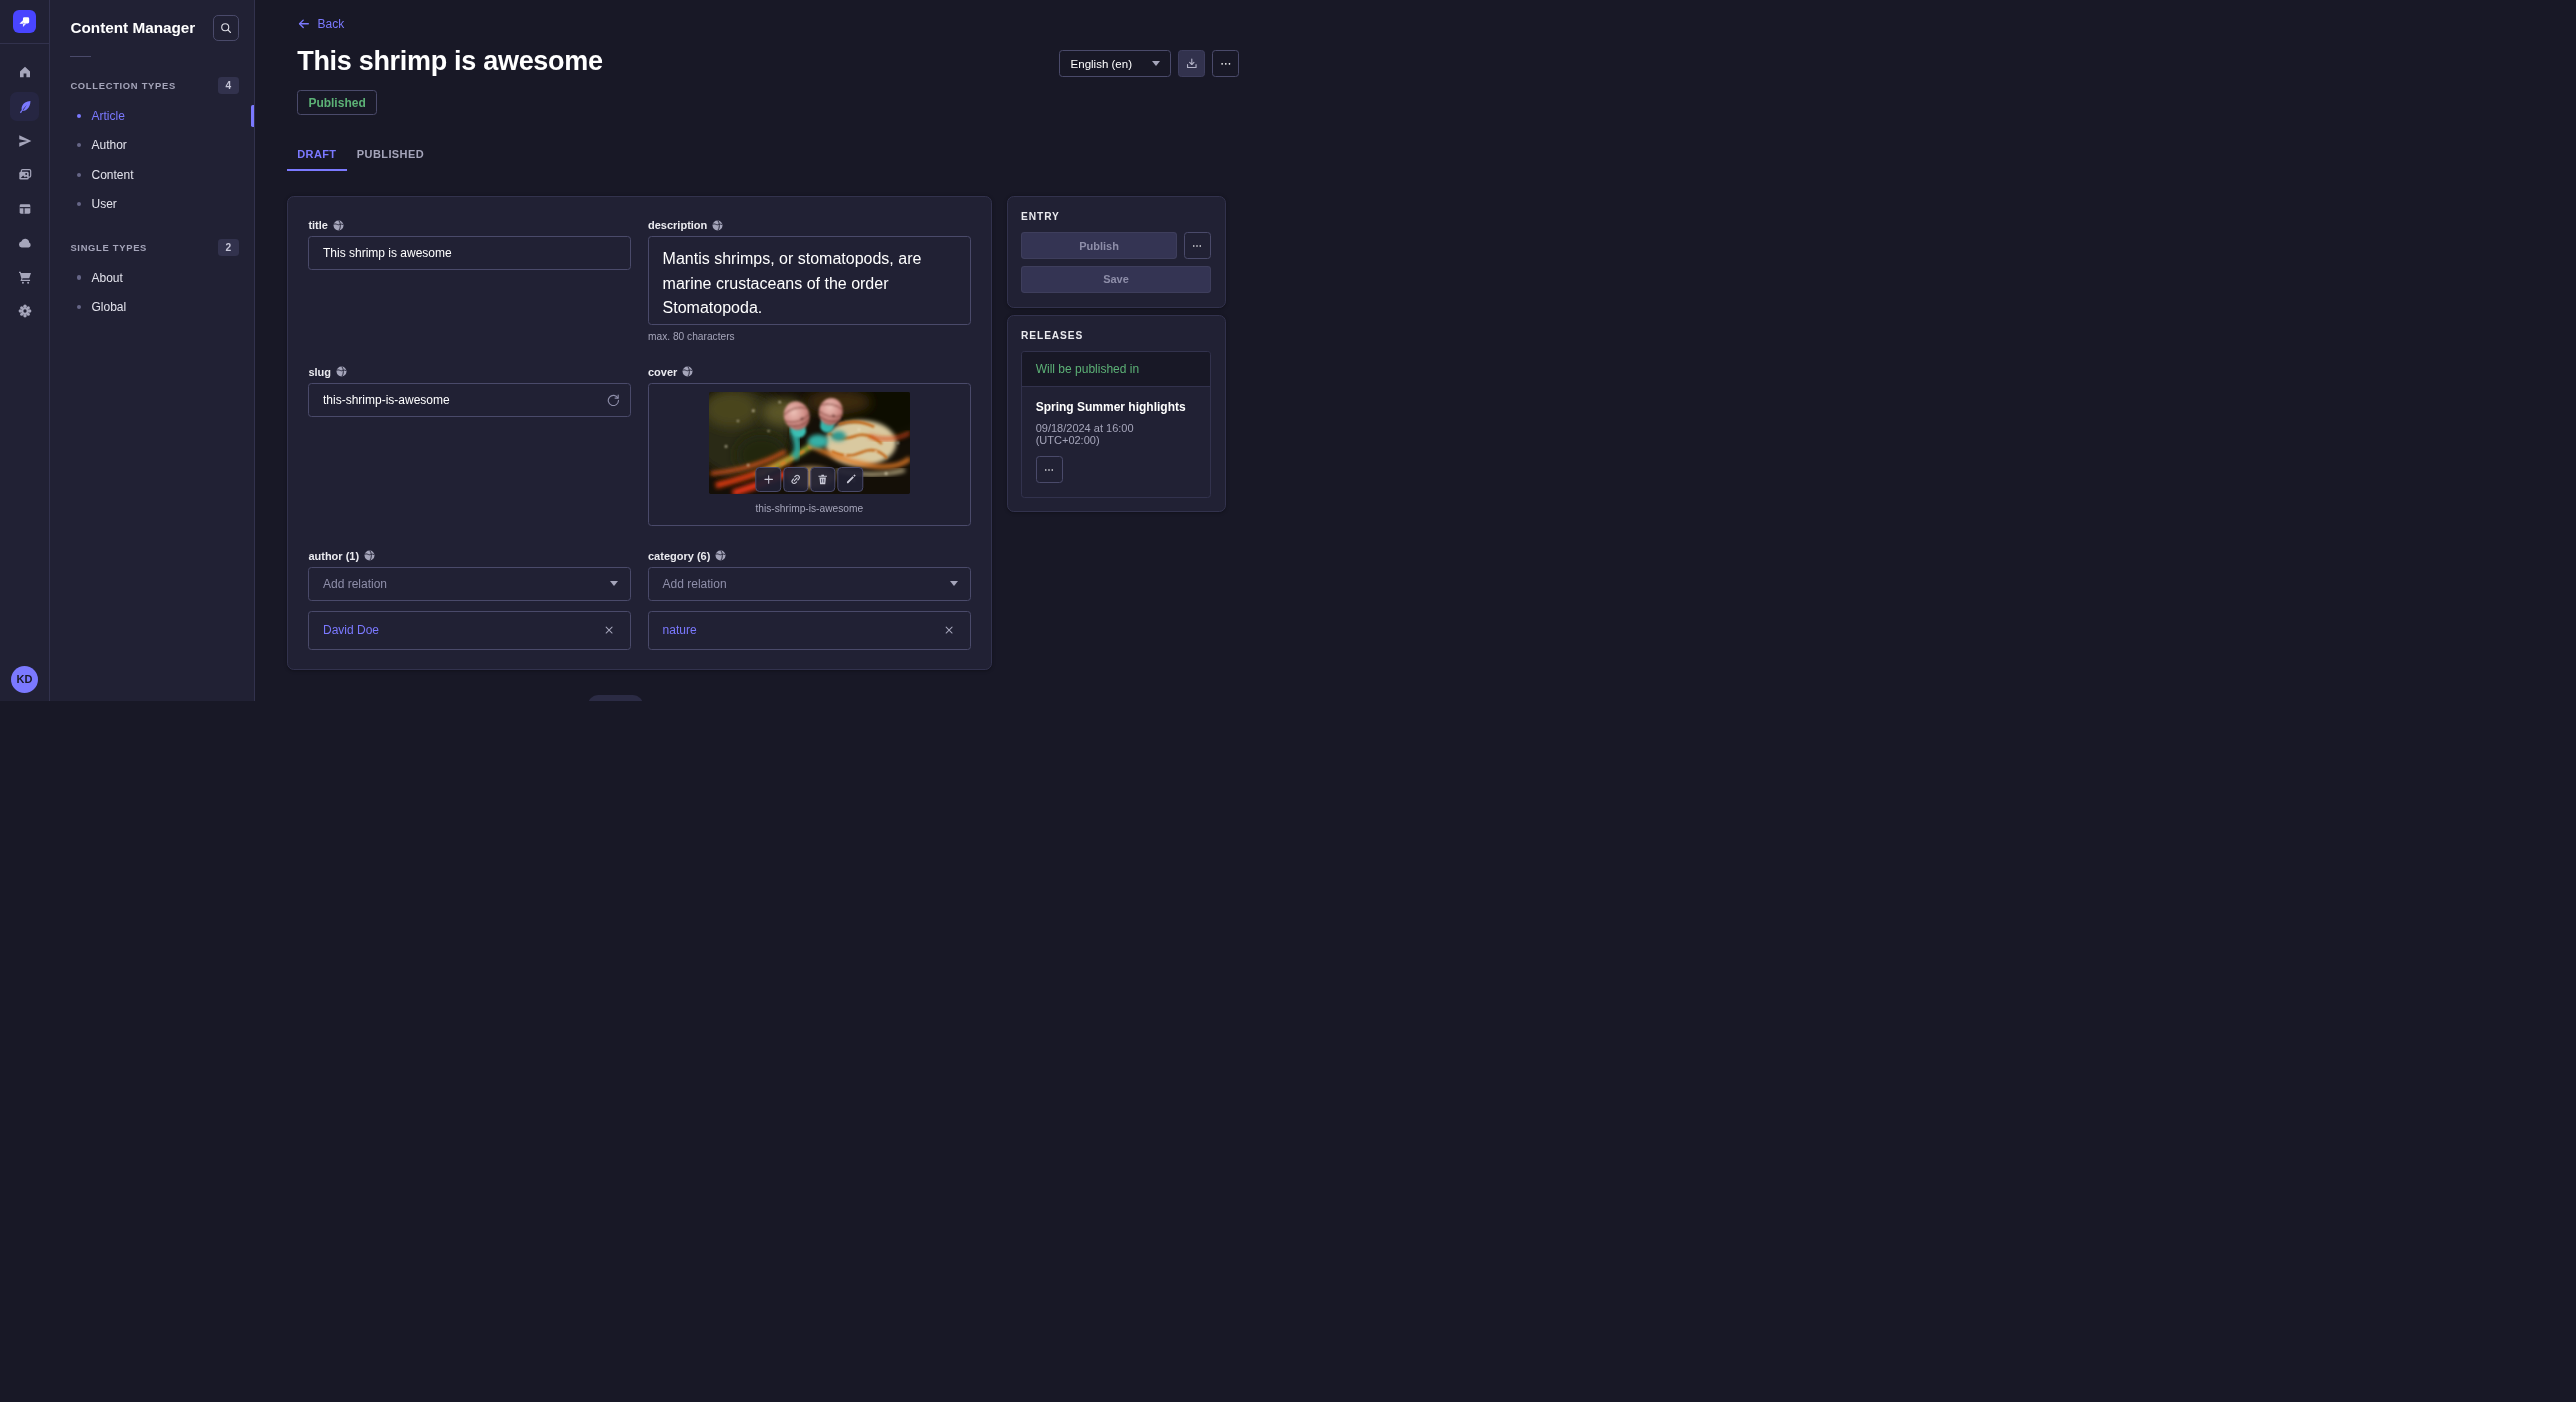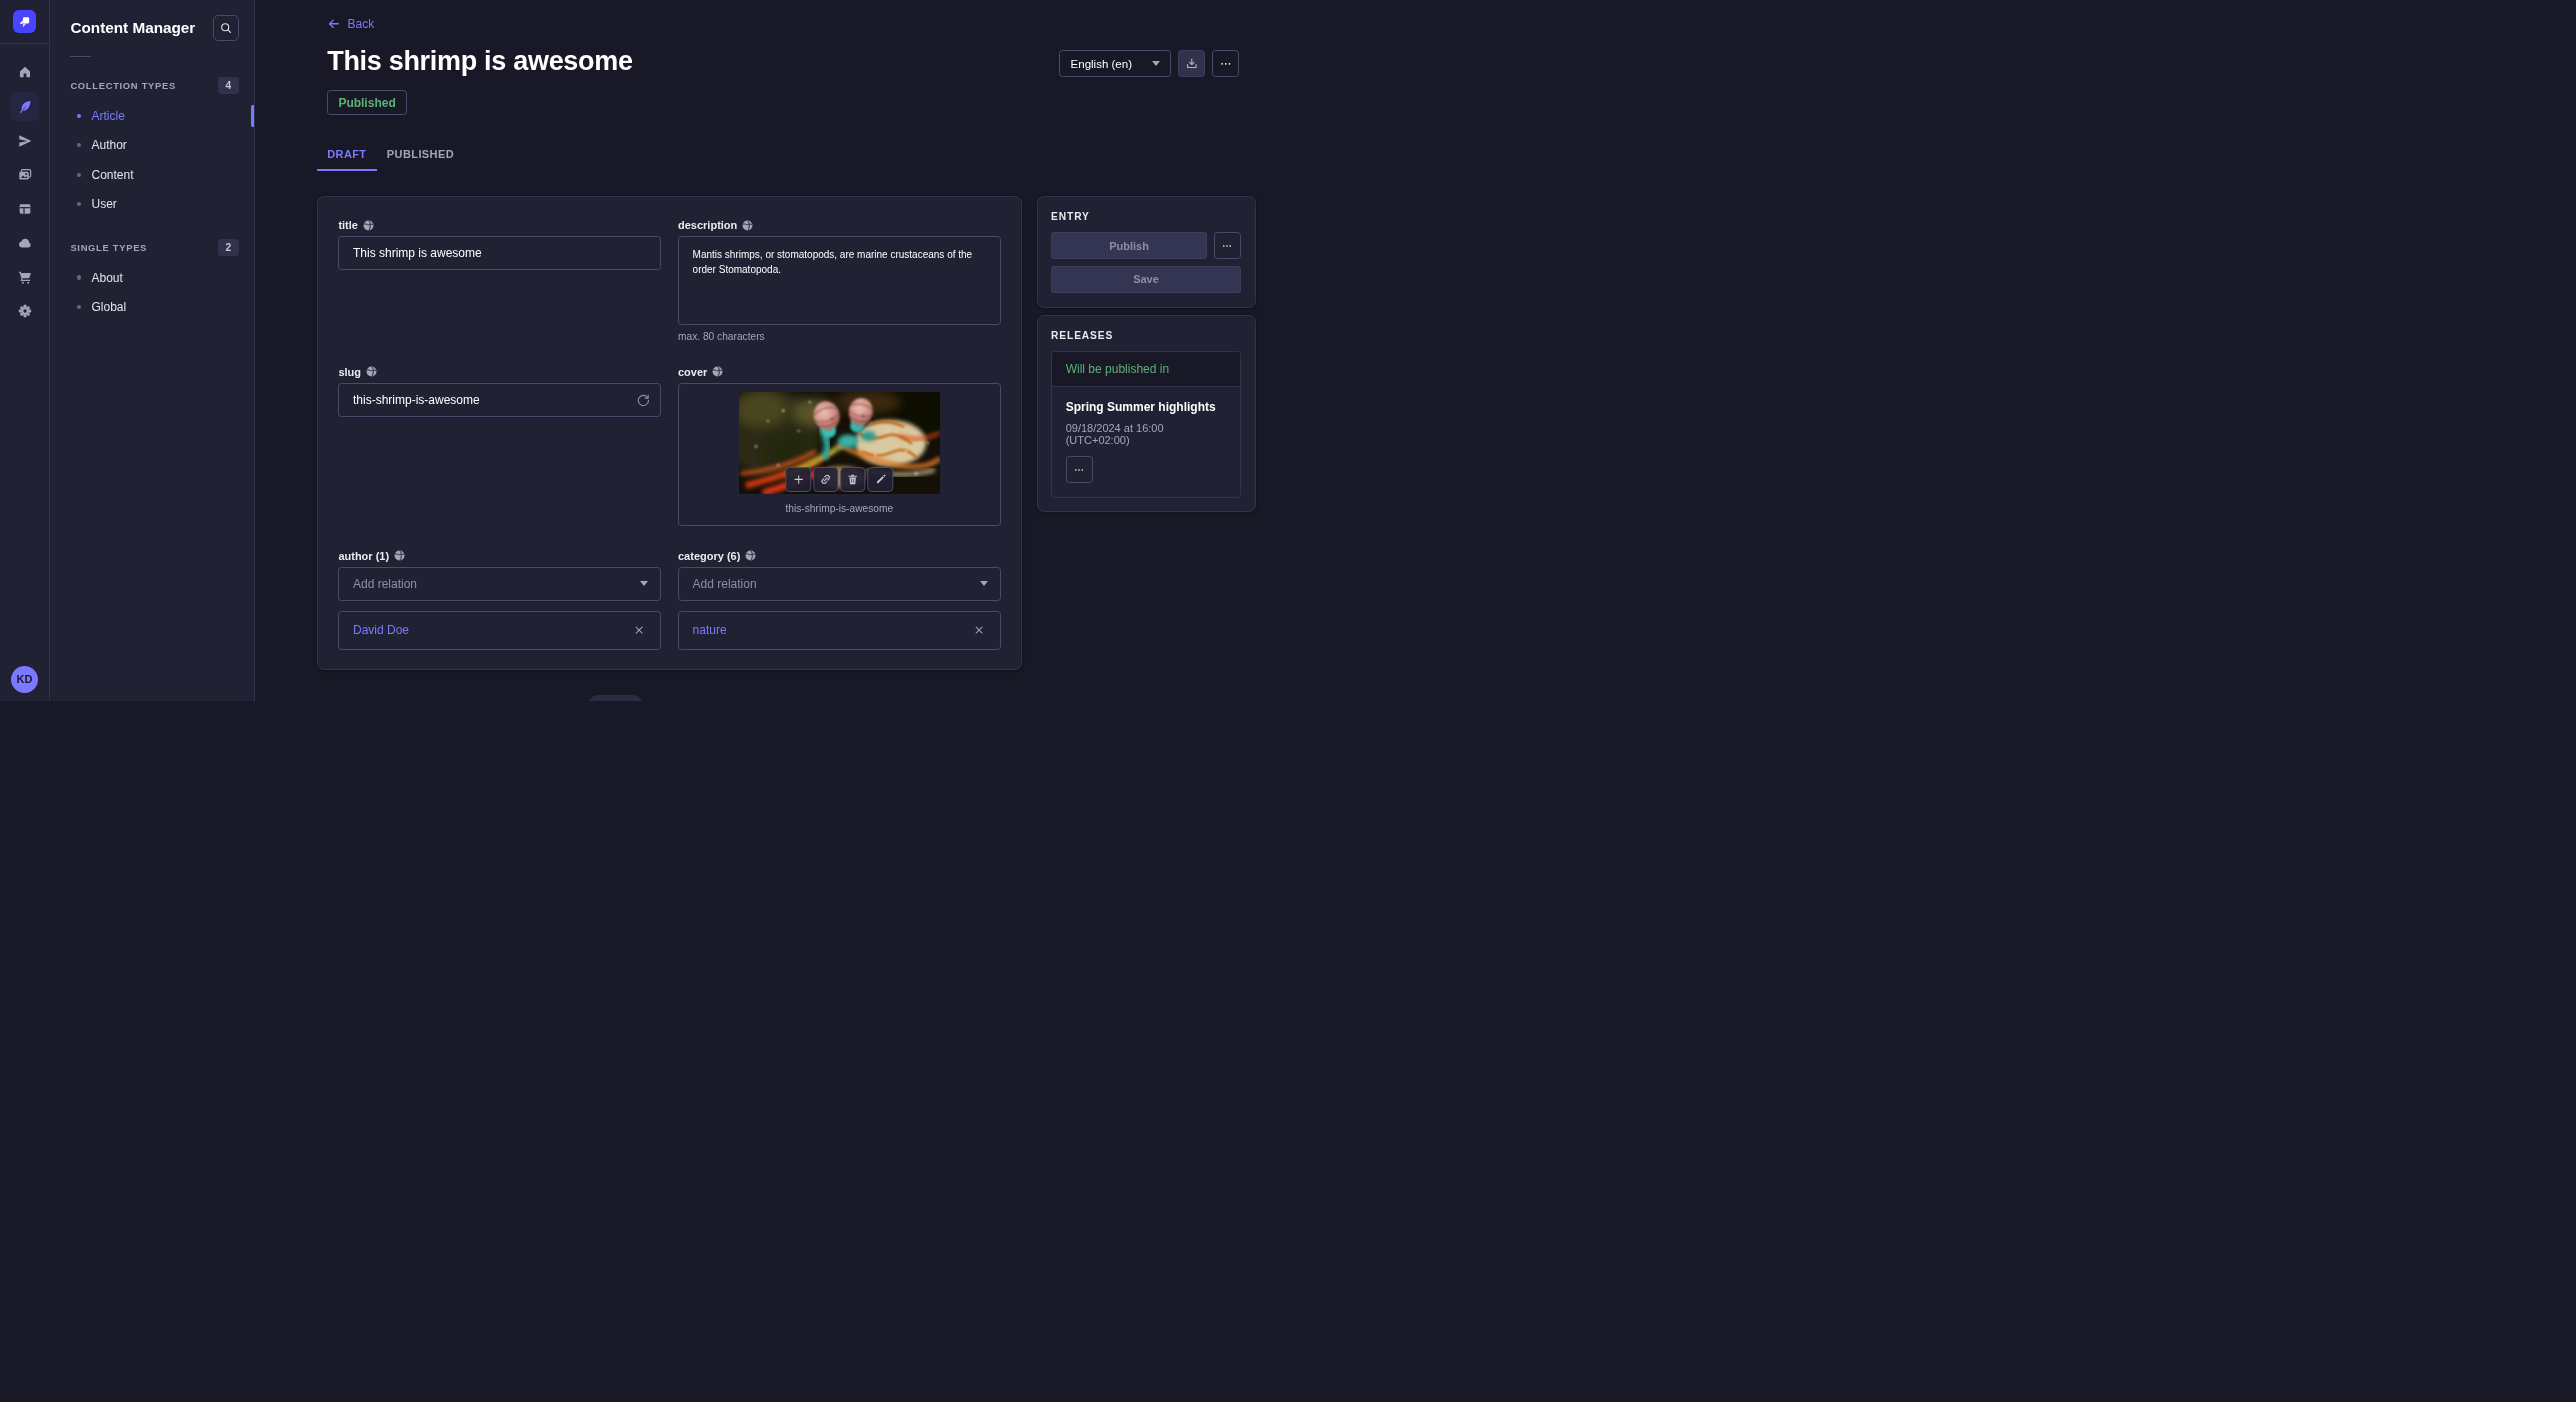--- a/index.html
+++ b/index.html
@@ -36,21 +36,21 @@
         font-size:10.2px;font-weight:600;display:flex;align-items:center;justify-content:center;}
   .nav-item{display:flex;align-items:center;gap:10.2px;padding:7.7px 13.6px 7.7px 27px;font-size:12px;
         color:#e3e3ec;cursor:pointer;position:relative;}
   .bullet{width:4.3px;height:4.3px;border-radius:50%;background:#666687;flex:none;}
   .nav-item.active{color:#7b79ff;}
   .nav-item.active .bullet{background:#7b79ff;}
   .active-bar{position:absolute;right:0;top:50%;transform:translateY(-50%);width:2.6px;height:22px;
         background:#7b79ff;border-radius:1.7px 0 0 1.7px;}
 
   
-  .main{flex:1;position:relative;padding:17px 0 0 62px;}
+  .main{flex:1;position:relative;padding:17px 0 0 32px;}
   .back-row{margin-left:10.2px;display:inline-flex;align-items:center;gap:6.8px;color:#7b79ff;
         font-size:12px;cursor:pointer;text-decoration:none;}
   .page-title{margin:11px 0 0 10.2px;font-size:27px;line-height:32px;font-weight:700;color:#fff;letter-spacing:-0.3px;}
   .status-badge{display:inline-flex;margin:13.6px 0 0 10.2px;height:23px;padding:0 10.2px;align-items:center;
         border:0.9px solid #4a4a6a;border-radius:3.4px;color:#5cb176;font-size:12px;font-weight:600;}
   .header-actions{position:absolute;top:50px;right:49px;display:flex;gap:6.8px;align-items:center;}
   .locale-select{width:112px;height:27px;box-sizing:border-box;padding:0 10.2px;display:flex;align-items:center;
         justify-content:space-between;background:transparent;border:0.9px solid #4a4a6a;border-radius:3.4px;
         color:#fff;font-size:11.5px;cursor:pointer;font-family:inherit;}
   .caret{width:0;height:0;border-left:4.3px solid transparent;border-right:4.3px solid transparent;
@@ -66,21 +66,21 @@
   .tab.active .tab-underline{position:absolute;left:0;right:0;bottom:0;height:1.7px;background:#7b79ff;}
 
   .content-row{display:flex;margin-top:25.6px;align-items:flex-start;}
   .form-card{width:705px;box-sizing:border-box;background:#212134;border:0.9px solid #32324d;border-radius:6.8px;
         padding:22px 20.4px 19px;box-shadow:0 0.9px 3.4px rgba(0,0,0,.3);}
   .fgrid{display:grid;grid-template-columns:1fr 1fr;column-gap:17px;row-gap:24px;align-items:start;}
   .field-label{display:flex;align-items:center;gap:5.1px;font-size:11px;font-weight:700;color:#eaeaef;margin-bottom:5.1px;}
   .text-input{width:100%;height:34px;box-sizing:border-box;background:#212134;border:0.9px solid #4a4a6a;
         border-radius:3.4px;color:#fff;font-size:12px;padding:0 13.6px;outline:none;font-family:inherit;}
   .textarea{height:89px;box-sizing:border-box;background:#212134;border:0.9px solid #4a4a6a;border-radius:3.4px;
-        color:#fff;font-size:10px;line-height:1.55;padding:9.4px 13.6px;overflow:hidden;}
+        color:#fff;font-size:16px;line-height:1.55;padding:9.4px 13.6px;overflow:hidden;}
   .hint{margin-top:5.1px;font-size:10.2px;color:#a5a5ba;}
   .slug-wrap{position:relative;}
   .slug-wrap .text-input{padding-right:36px;}
   .refresh-btn{position:absolute;right:5.1px;top:3.4px;width:27px;height:27px;border:none;background:transparent;
         color:#8e8ea9;display:flex;align-items:center;justify-content:center;cursor:pointer;}
   .cover-box{border:0.9px solid #4a4a6a;border-radius:3.4px;padding:8.5px 8.5px 11px;}
   .cover-media{position:relative;width:201px;height:102px;margin:0 auto;border-radius:1.7px;overflow:hidden;}
   .cover-actions{position:absolute;left:50%;transform:translateX(-50%);bottom:1.7px;display:flex;gap:1.7px;}
   .cover-btn{width:25.6px;height:25.6px;box-sizing:border-box;background:rgba(33,33,52,.92);border:0.9px solid #4a4a6a;
         border-radius:4.3px;color:#c9c9d6;display:flex;align-items:center;justify-content:center;cursor:pointer;}

